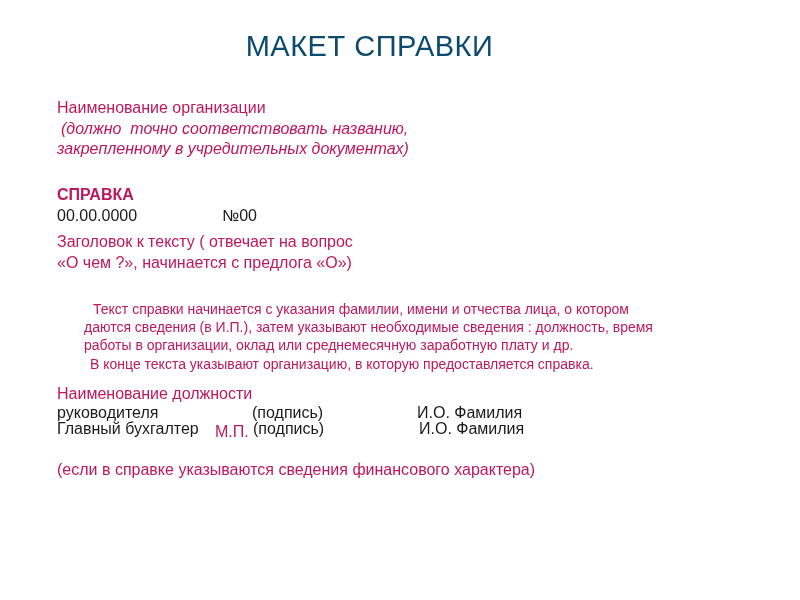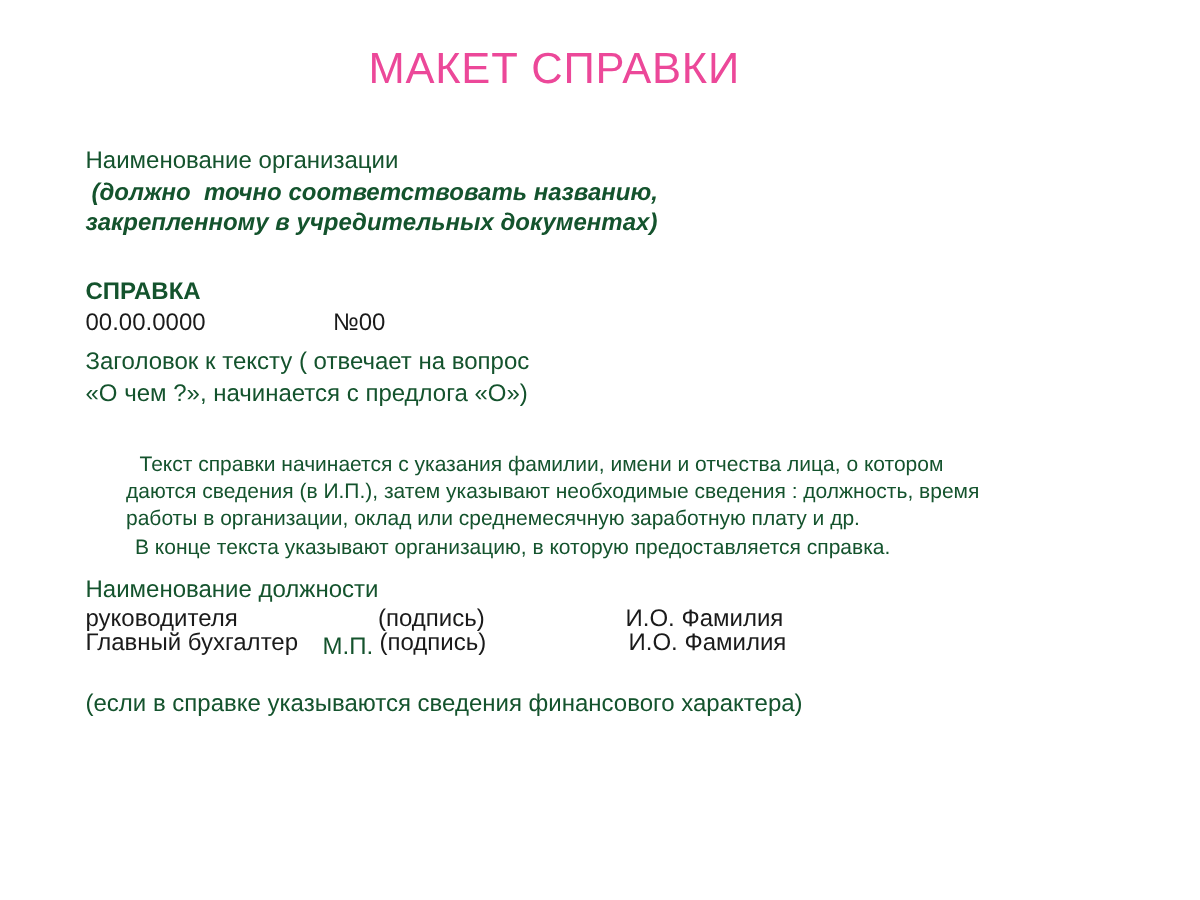--- a/index.html
+++ b/index.html
@@ -22,35 +22,34 @@
   }
   .title {
     position: absolute;
     top: 30px;
     left: 0;
     width: 739px;
     text-align: center;
     font-size: 29px;
     font-weight: 400;
     letter-spacing: 0.5px;
-    color: #ec4899;
+    color: #0c4a6e;
   }
   .line {
     white-space: pre;
     font-size: 16px;
     line-height: 20.5px;
-    color: #14532d;
+    color: #be185d;
   }
   .block {
     position: absolute;
     left: 57px;
   }
   .italic {
     font-style: italic;
-    font-weight: bold;
   }
   .indent-sp {
     padding-left: 4px;
   }
   .org-block    { top: 98px; }
   .spravka      { top: 185px; font-weight: bold; }
   .date-row     { top: 206px; left: 0; width: 800px; height: 20px; }
   .heading-blk  { top: 232px; }
   .para-block   { top: 300px; left: 84px; }
   .para-block .line { line-height: 18.2px; font-size: 14px; }

